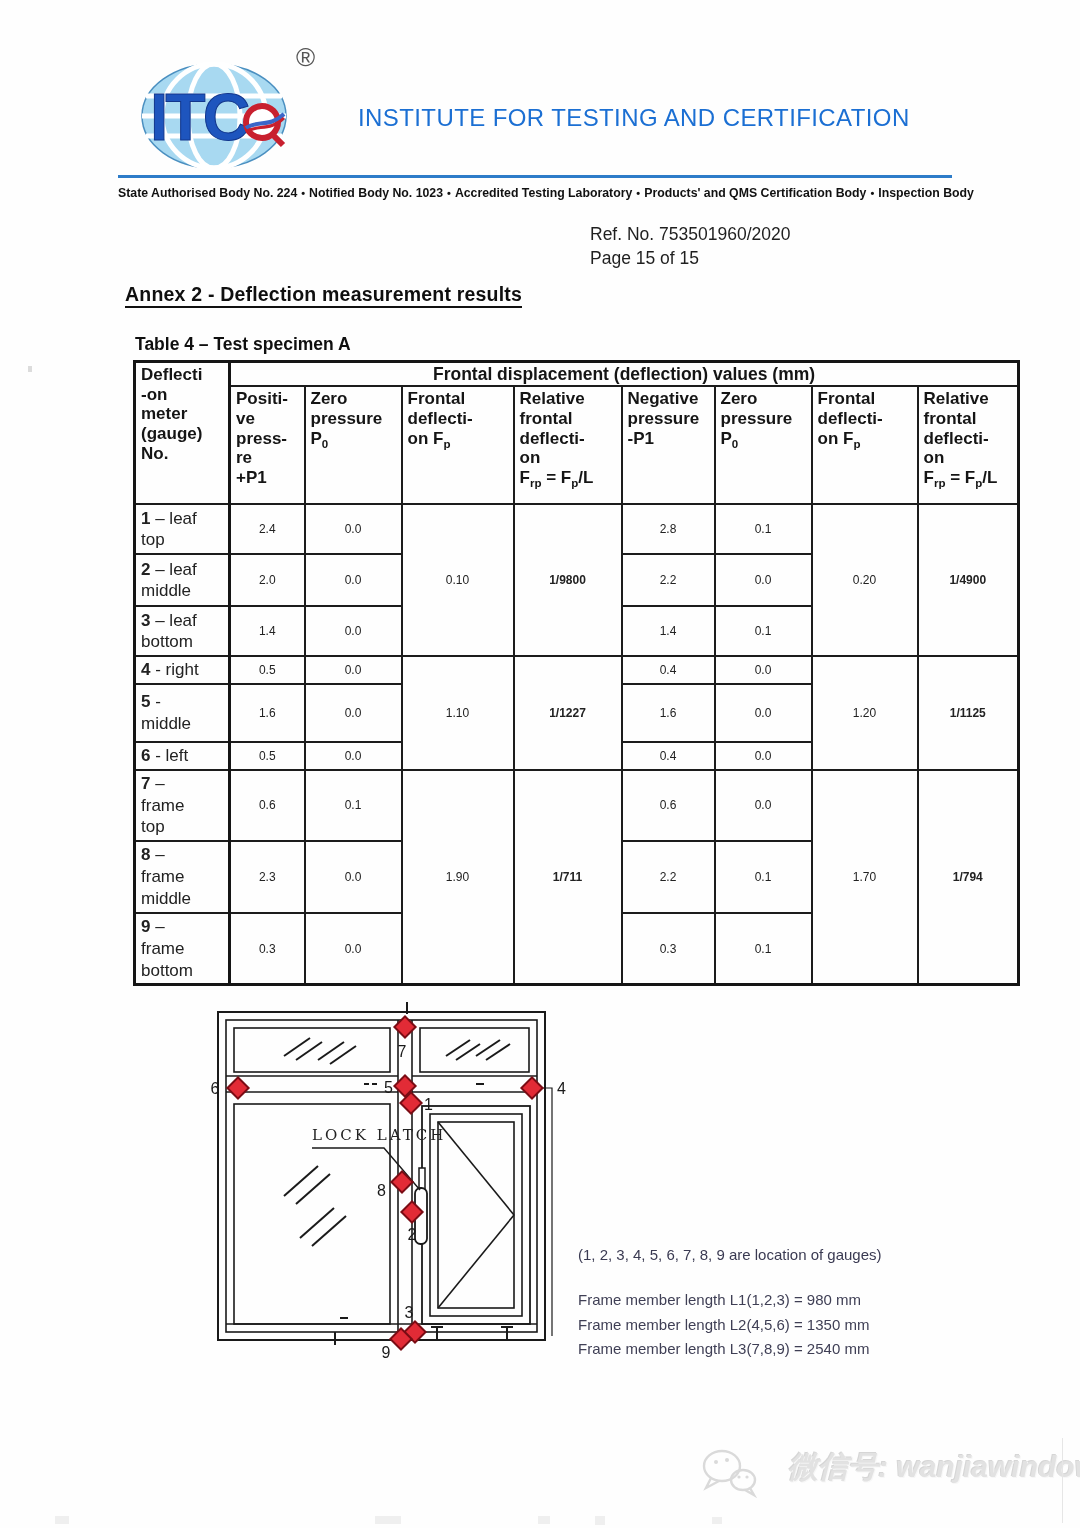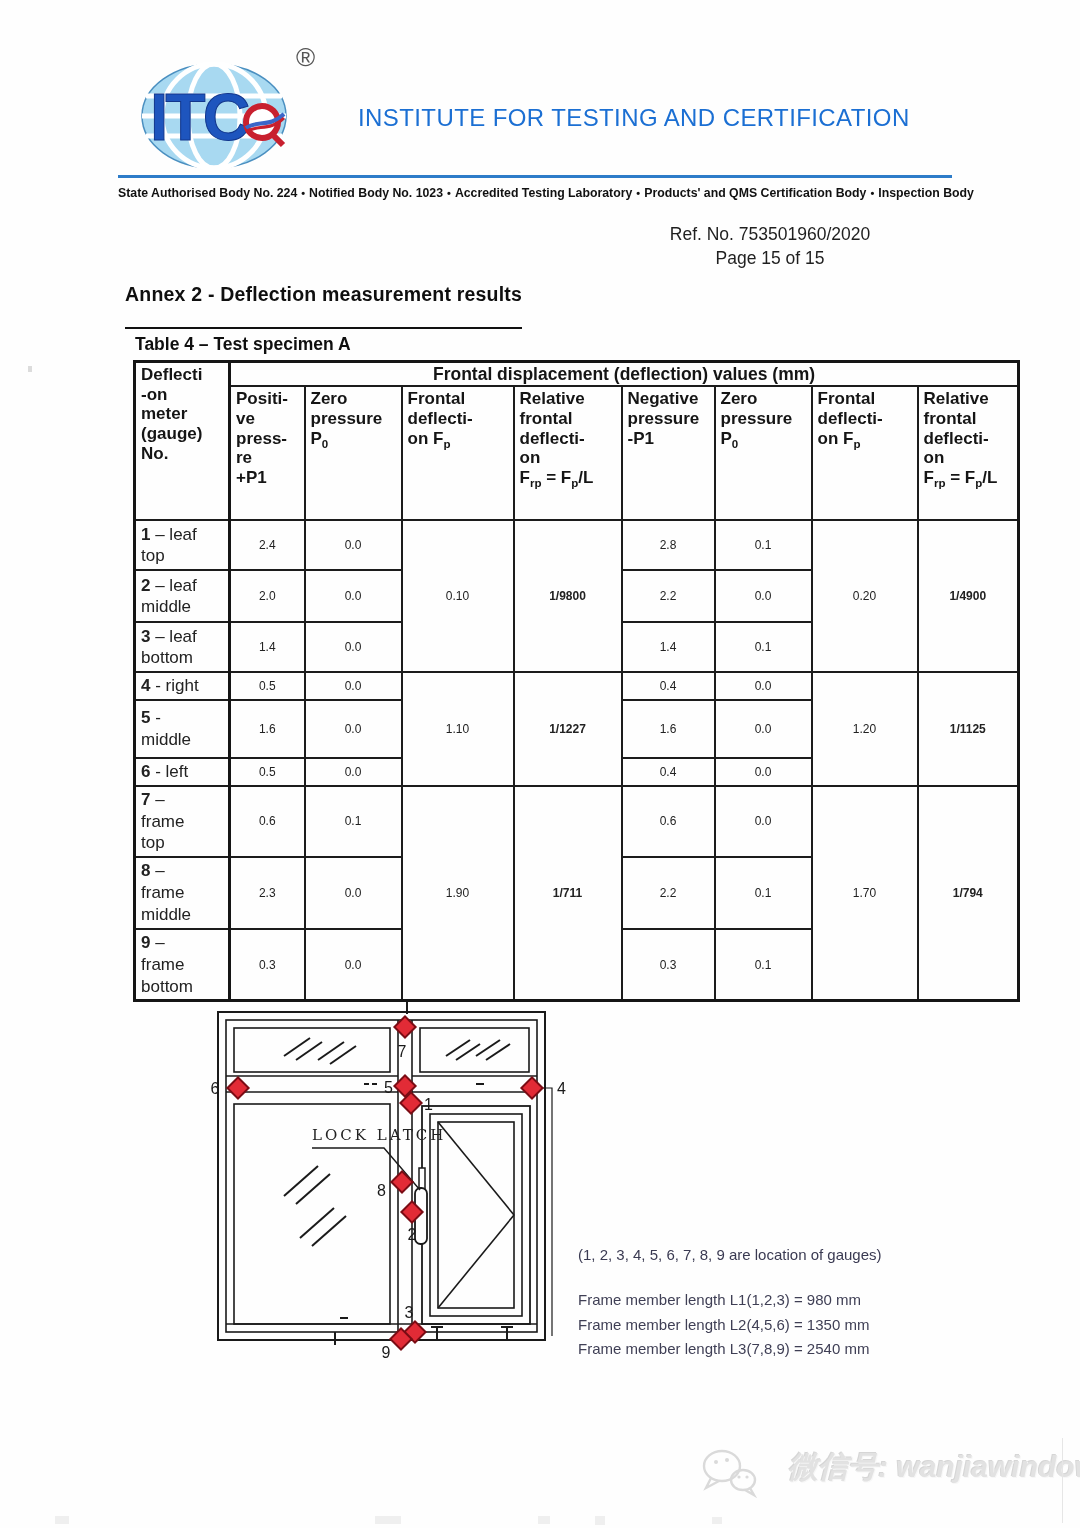--- a/index.html
+++ b/index.html
@@ -16,27 +16,27 @@
     font-size:24px;font-weight:normal;color:#1b6fd3;letter-spacing:.4px;white-space:nowrap;
   }
   .header-rule{position:absolute;left:118px;top:175px;width:834px;height:3px;background:#2d7cc9;}
   .accreditation{
     position:absolute;left:118px;top:186px;width:836px;
     display:flex;justify-content:space-between;align-items:baseline;
     font-size:12.3px;font-weight:bold;color:#111;white-space:nowrap;
   }
   .accreditation .dot{padding:0 4px;font-size:11px;}
   .ref-block{
-    position:absolute;left:590px;top:222px;width:360px;text-align:center;
+    position:absolute;left:590px;top:222px;width:360px;text-align:left;
     font-size:17.5px;color:#1f1f1f;line-height:24px;
   }
   .annex-title{
     position:absolute;left:125px;top:283px;
     font-size:19.5px;font-weight:bold;color:#0f0f0f;
-    border-bottom:2.5px solid #111;padding-bottom:21px;letter-spacing:.2px;
+    border-bottom:2.5px solid #111;padding-bottom:0;letter-spacing:.2px;
   }
   .table-title{position:absolute;left:135px;top:334px;font-size:17.5px;font-weight:bold;color:#0f0f0f;}
   
   table.results{
     position:absolute;left:133px;top:360px;width:884px;
     border-collapse:collapse;table-layout:fixed;
     border:3px solid #151515;font-size:17px;color:#222;
   }
   table.results th,table.results td{border:2px solid #1c1c1c;}
   th.corner,td.lbl{border-right:3px solid #151515 !important;}
@@ -52,21 +52,21 @@
   tbody tr:nth-child(1){height:50px;margin-top:16px;}
   tbody tr:nth-child(2){height:52px;}
   tbody tr:nth-child(3){height:50px;}
   tbody tr:nth-child(4){height:26px;}
   tbody tr:nth-child(5){height:58px;}
   tbody tr:nth-child(6){height:26px;}
   tbody tr:nth-child(7){height:70px;}
   tbody tr:nth-child(8){height:72px;}
   tbody tr:nth-child(9){height:66px;}
   thead tr:nth-child(1){height:24px;}
-  thead tr:nth-child(2){height:134px;}
+  thead tr:nth-child(2){height:118px;}
   
   .figure-svg{position:absolute;left:200px;top:1000px;}
   .fig-note{position:absolute;left:578px;top:1246px;font-size:15px;color:#3a3a52;font-weight:500;}
   .fig-len{position:absolute;left:578px;font-size:15px;color:#3f3f55;font-weight:500;}
   .fig-len.l1{top:1291px;}
   .fig-len.l2{top:1316px;}
   .fig-len.l3{top:1340px;}
   .fig-caption{position:absolute;left:133px;top:1364px;width:790px;text-align:center;
     font-size:19.5px;font-weight:bold;color:#171717;}
   

